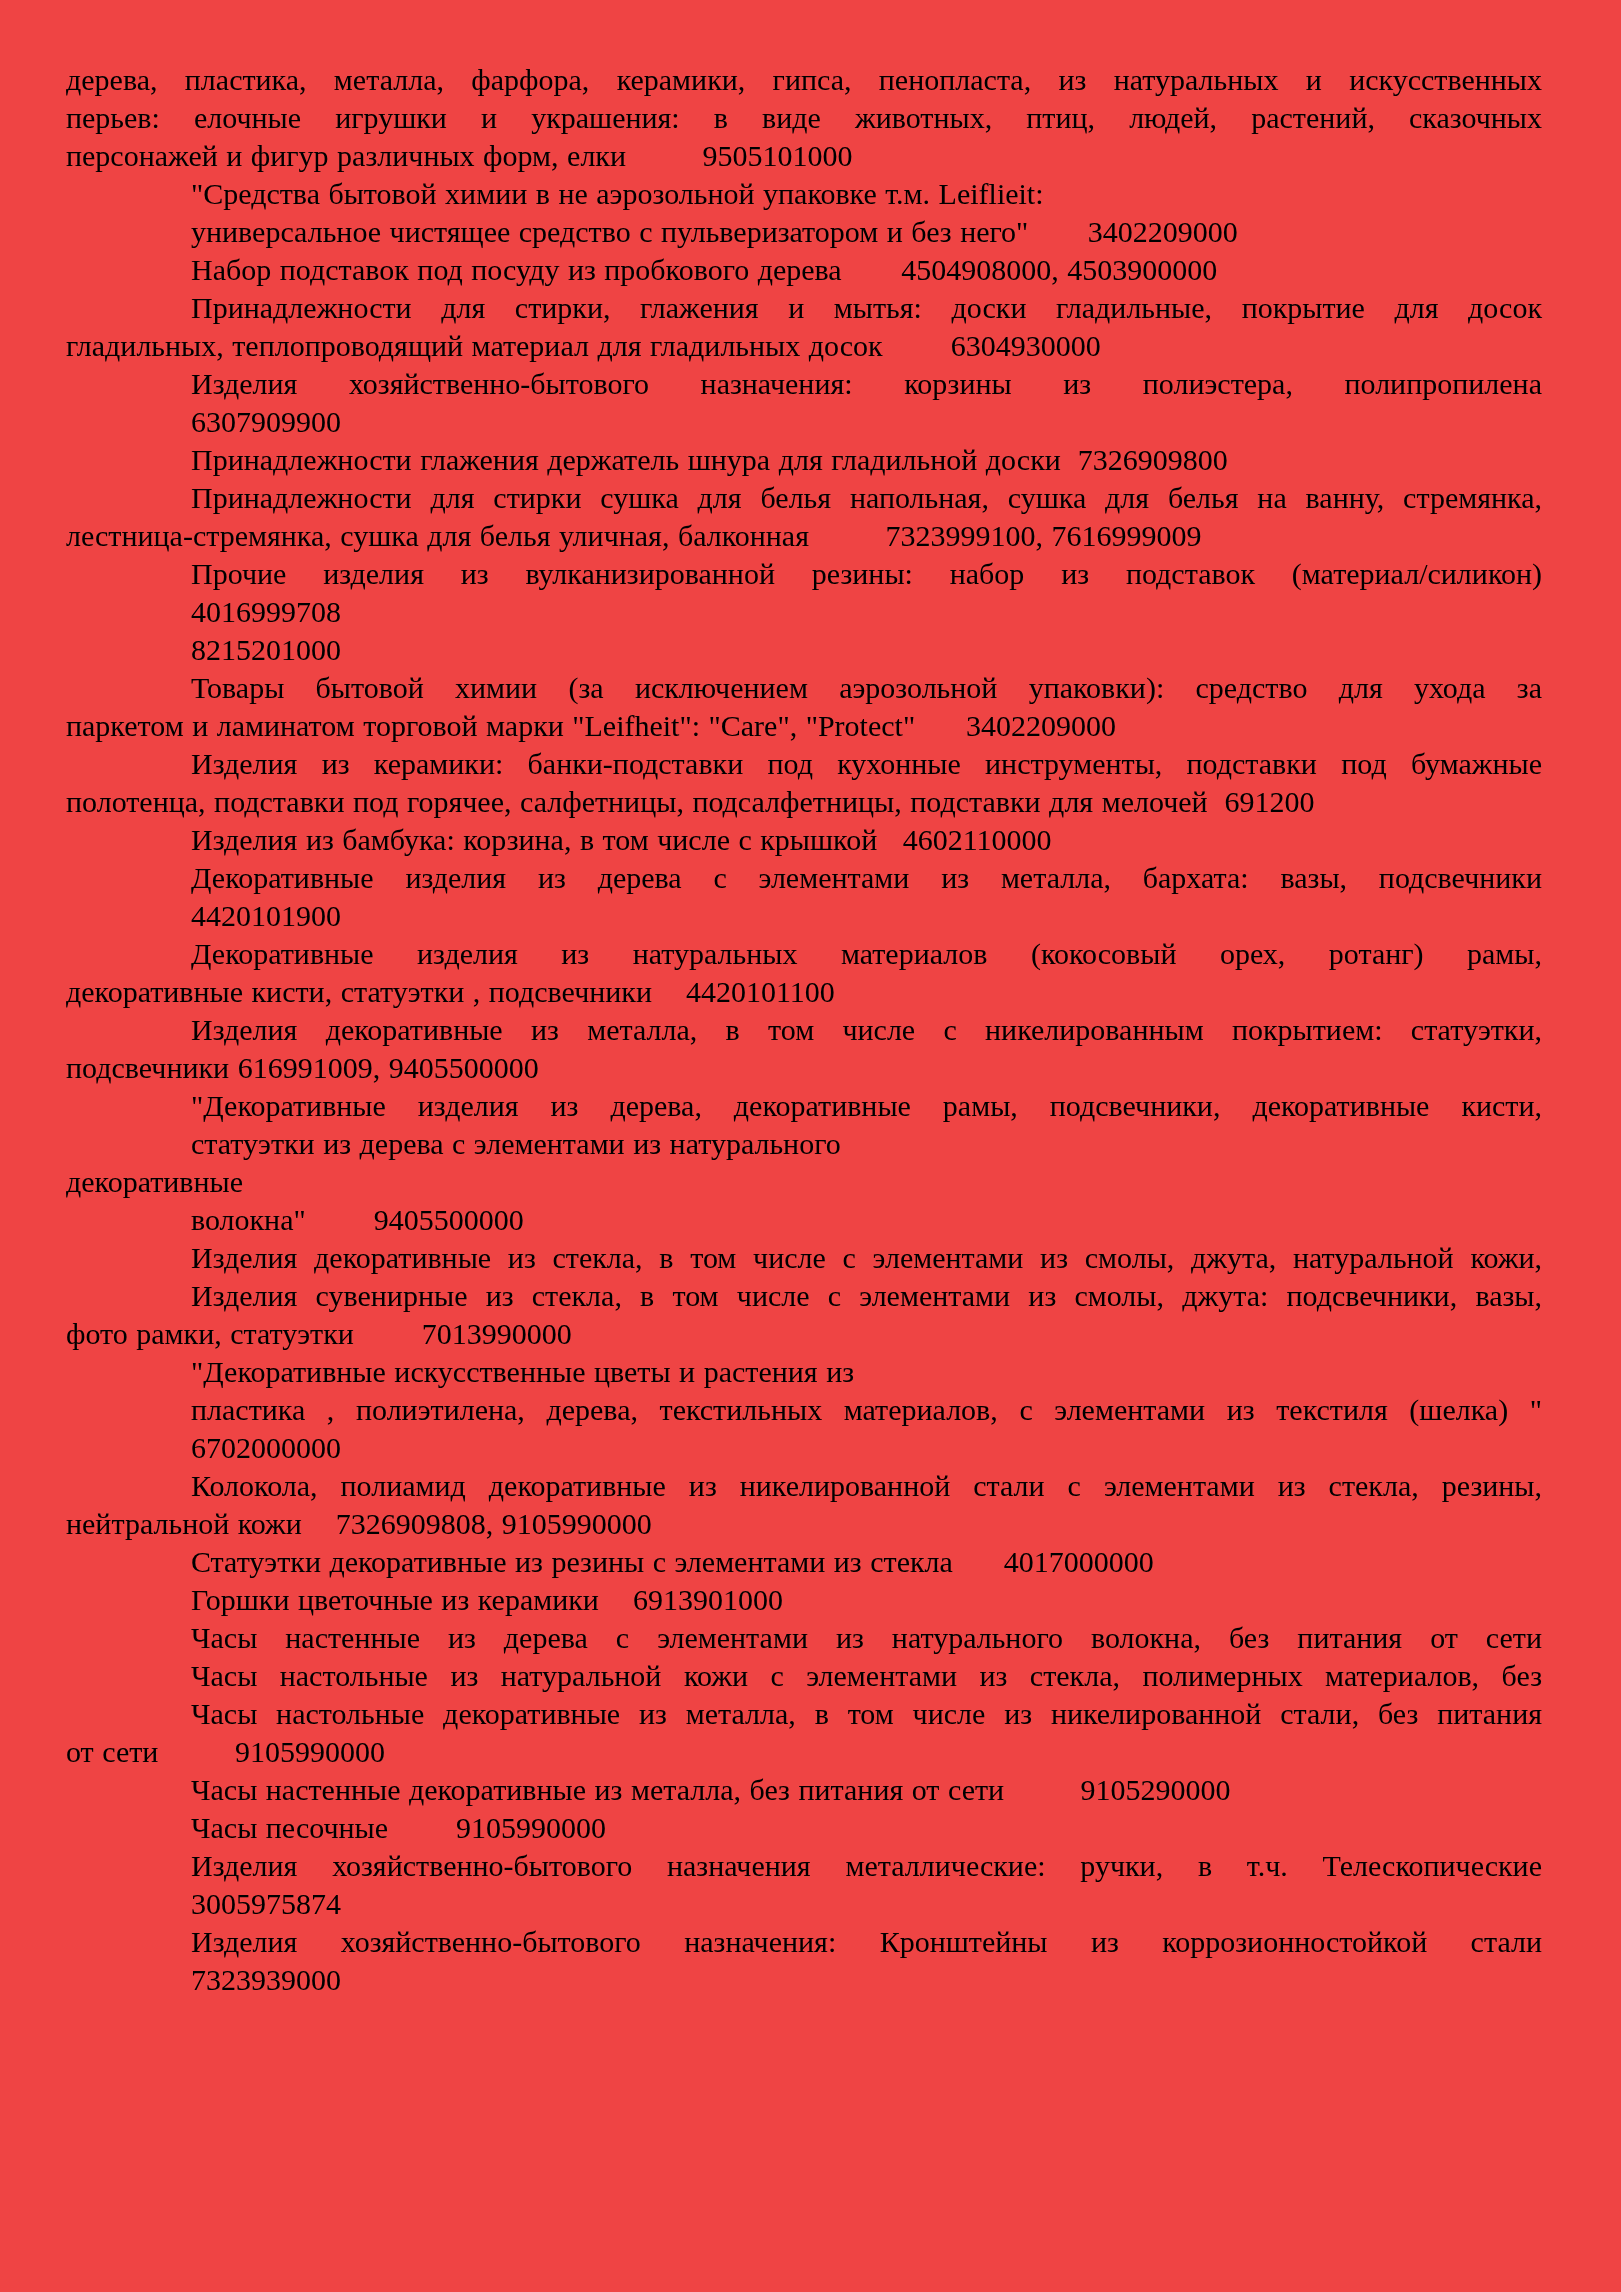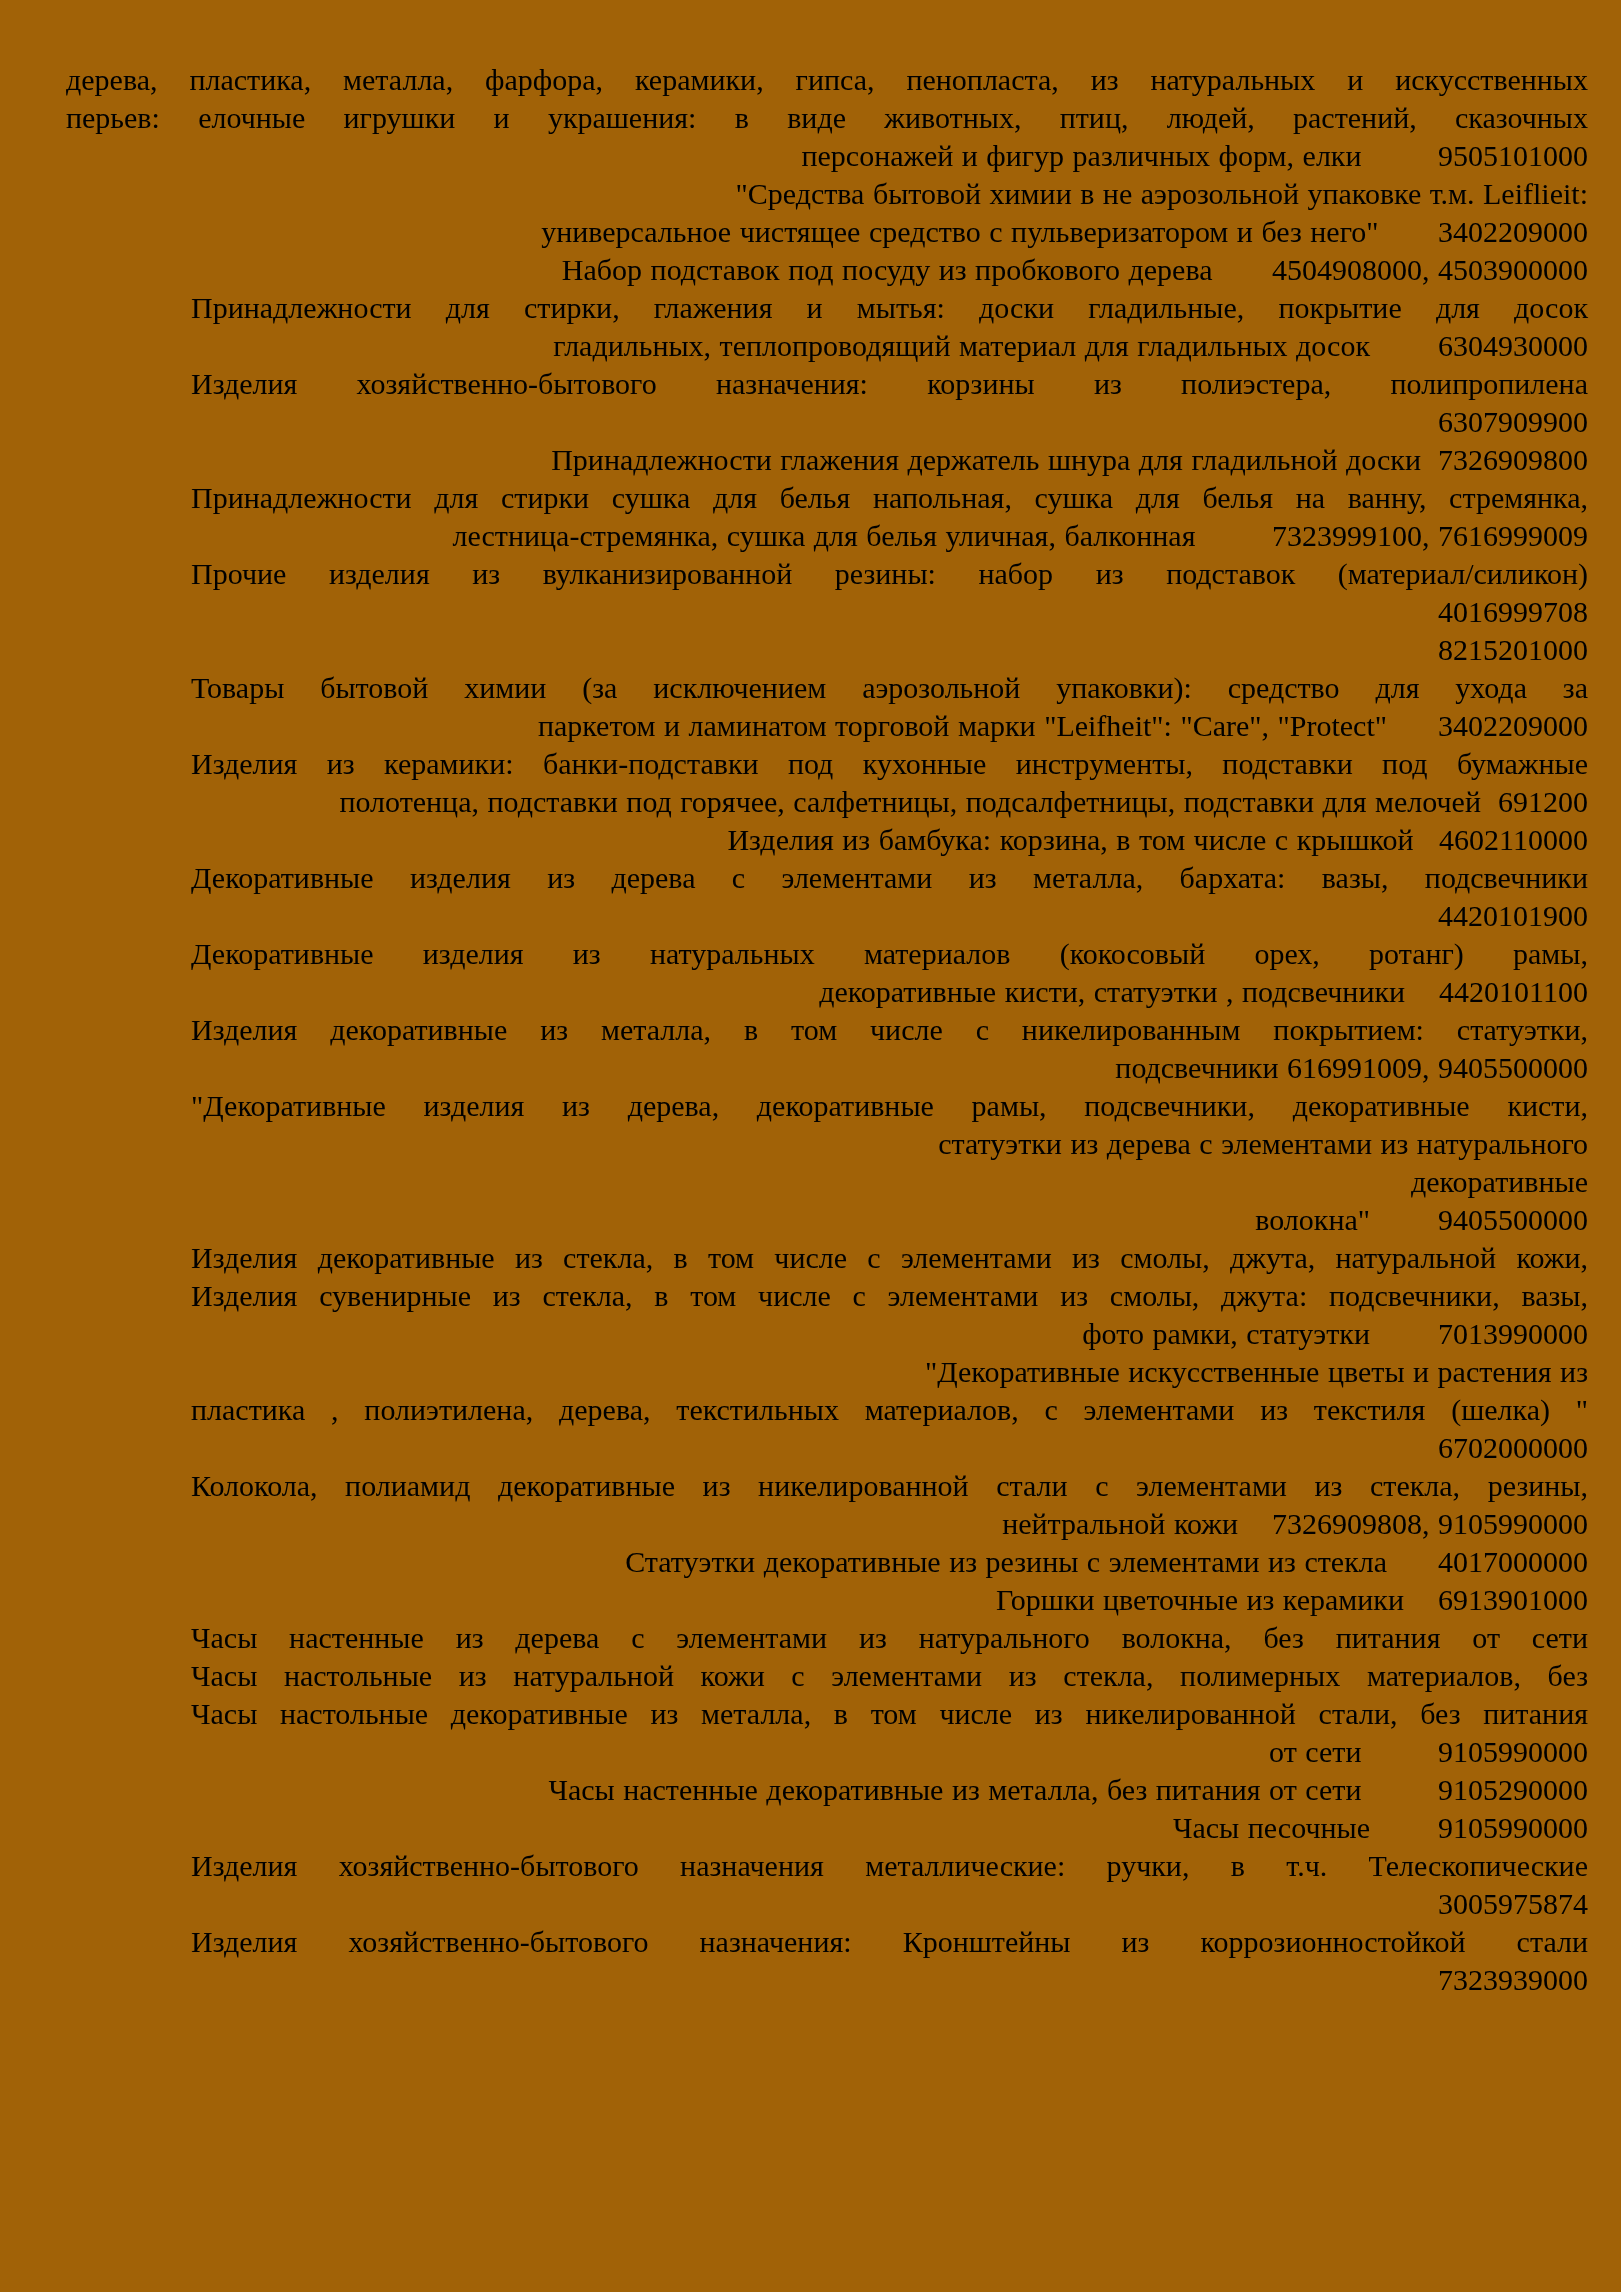--- a/index.html
+++ b/index.html
@@ -5,32 +5,32 @@
   html, body {
     margin: 0;
     padding: 0;
     background: #e8e8e8;
   }
   .page {
     position: relative;
     width: 1621px;
     height: 2293px;
     margin: 0 auto;
-    background: #a16207;
+    background: #ef4444;
     color: #000000;
     font-family: "Liberation Serif", "DejaVu Serif", serif;
     font-size: 30px;
     line-height: 38px;
     box-sizing: border-box;
-    padding: 61px 33px 0 66px;
+    padding: 61px 79px 0 66px;
     overflow: hidden;
   }
   .ln {
     width: 100%;
-    text-align: right;
+    text-align: left;
     white-space: normal;
     word-spacing: 1px;
   }
   
   .j {
     text-align: justify;
     text-align-last: justify;
   }
   
   .i {

